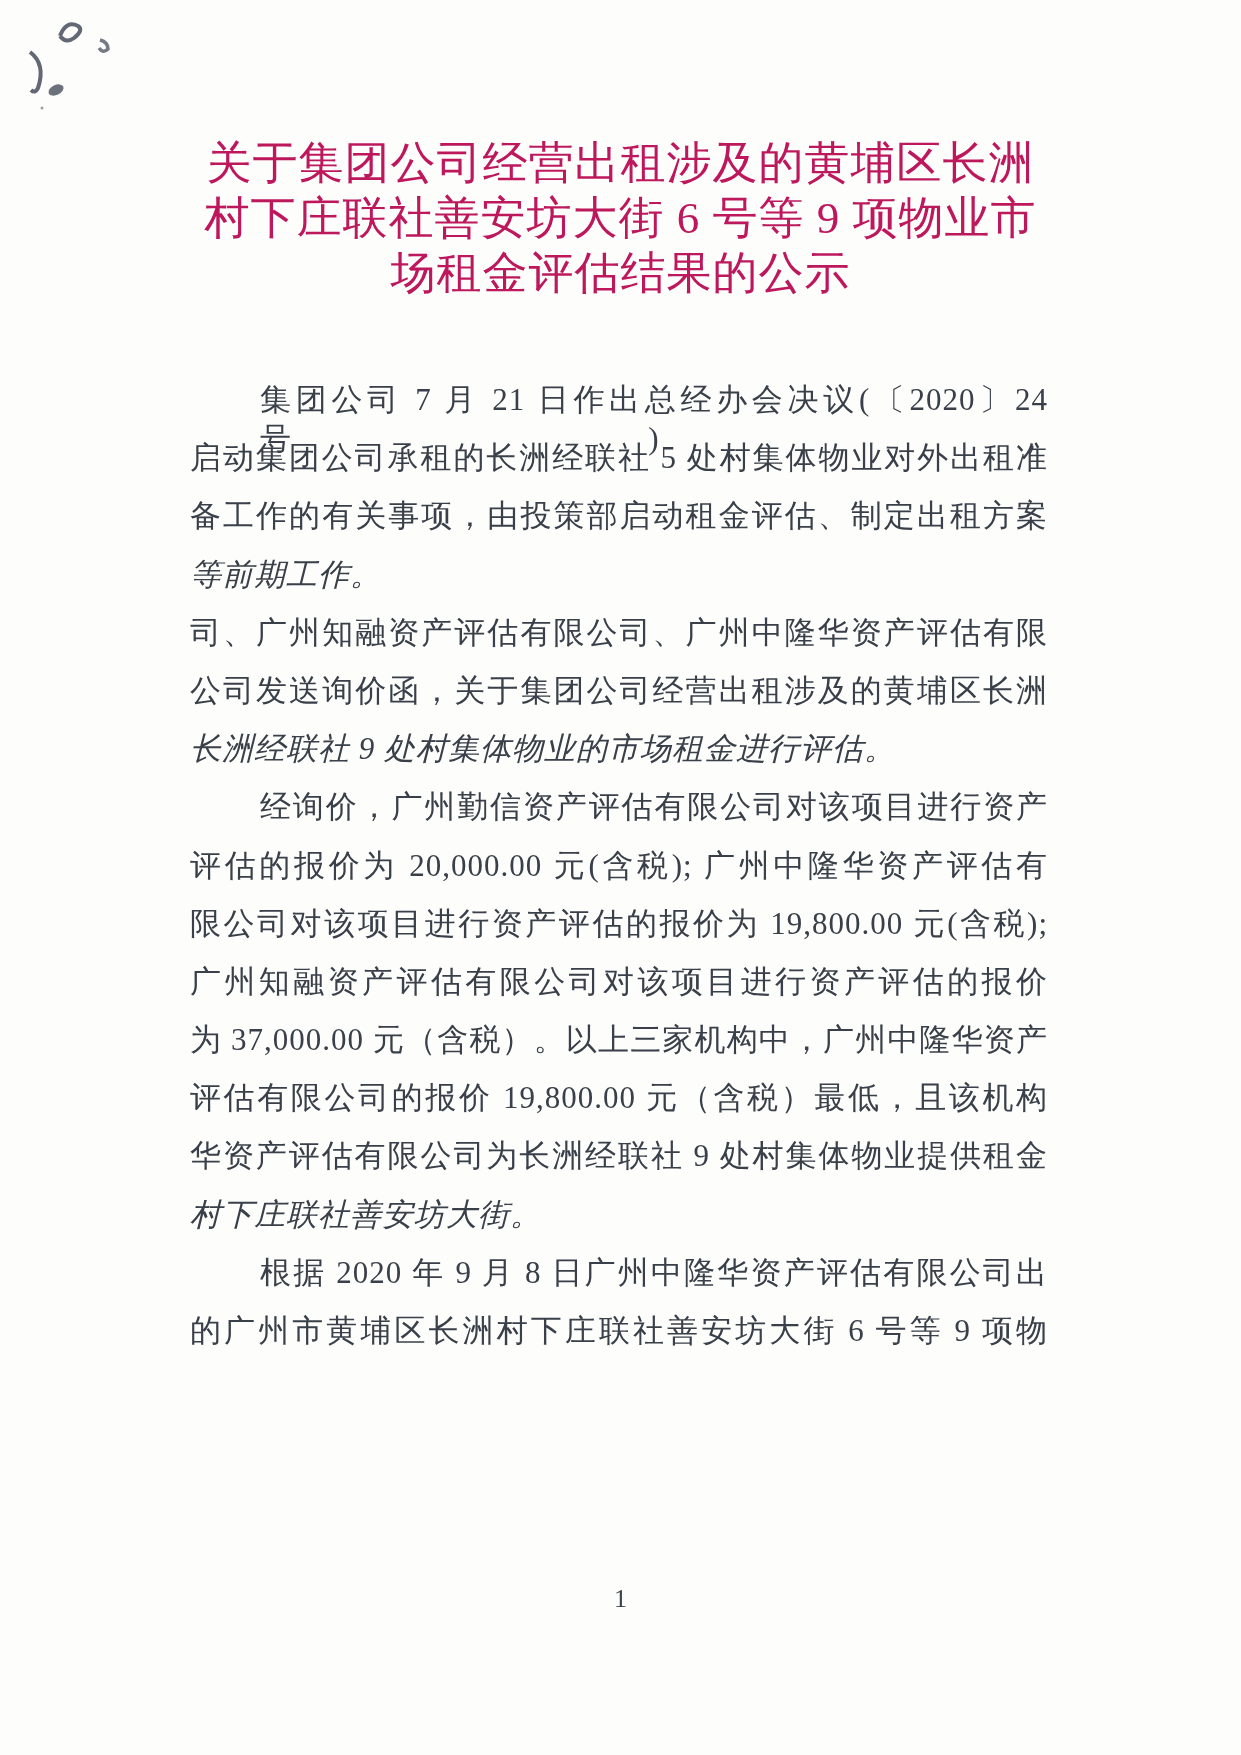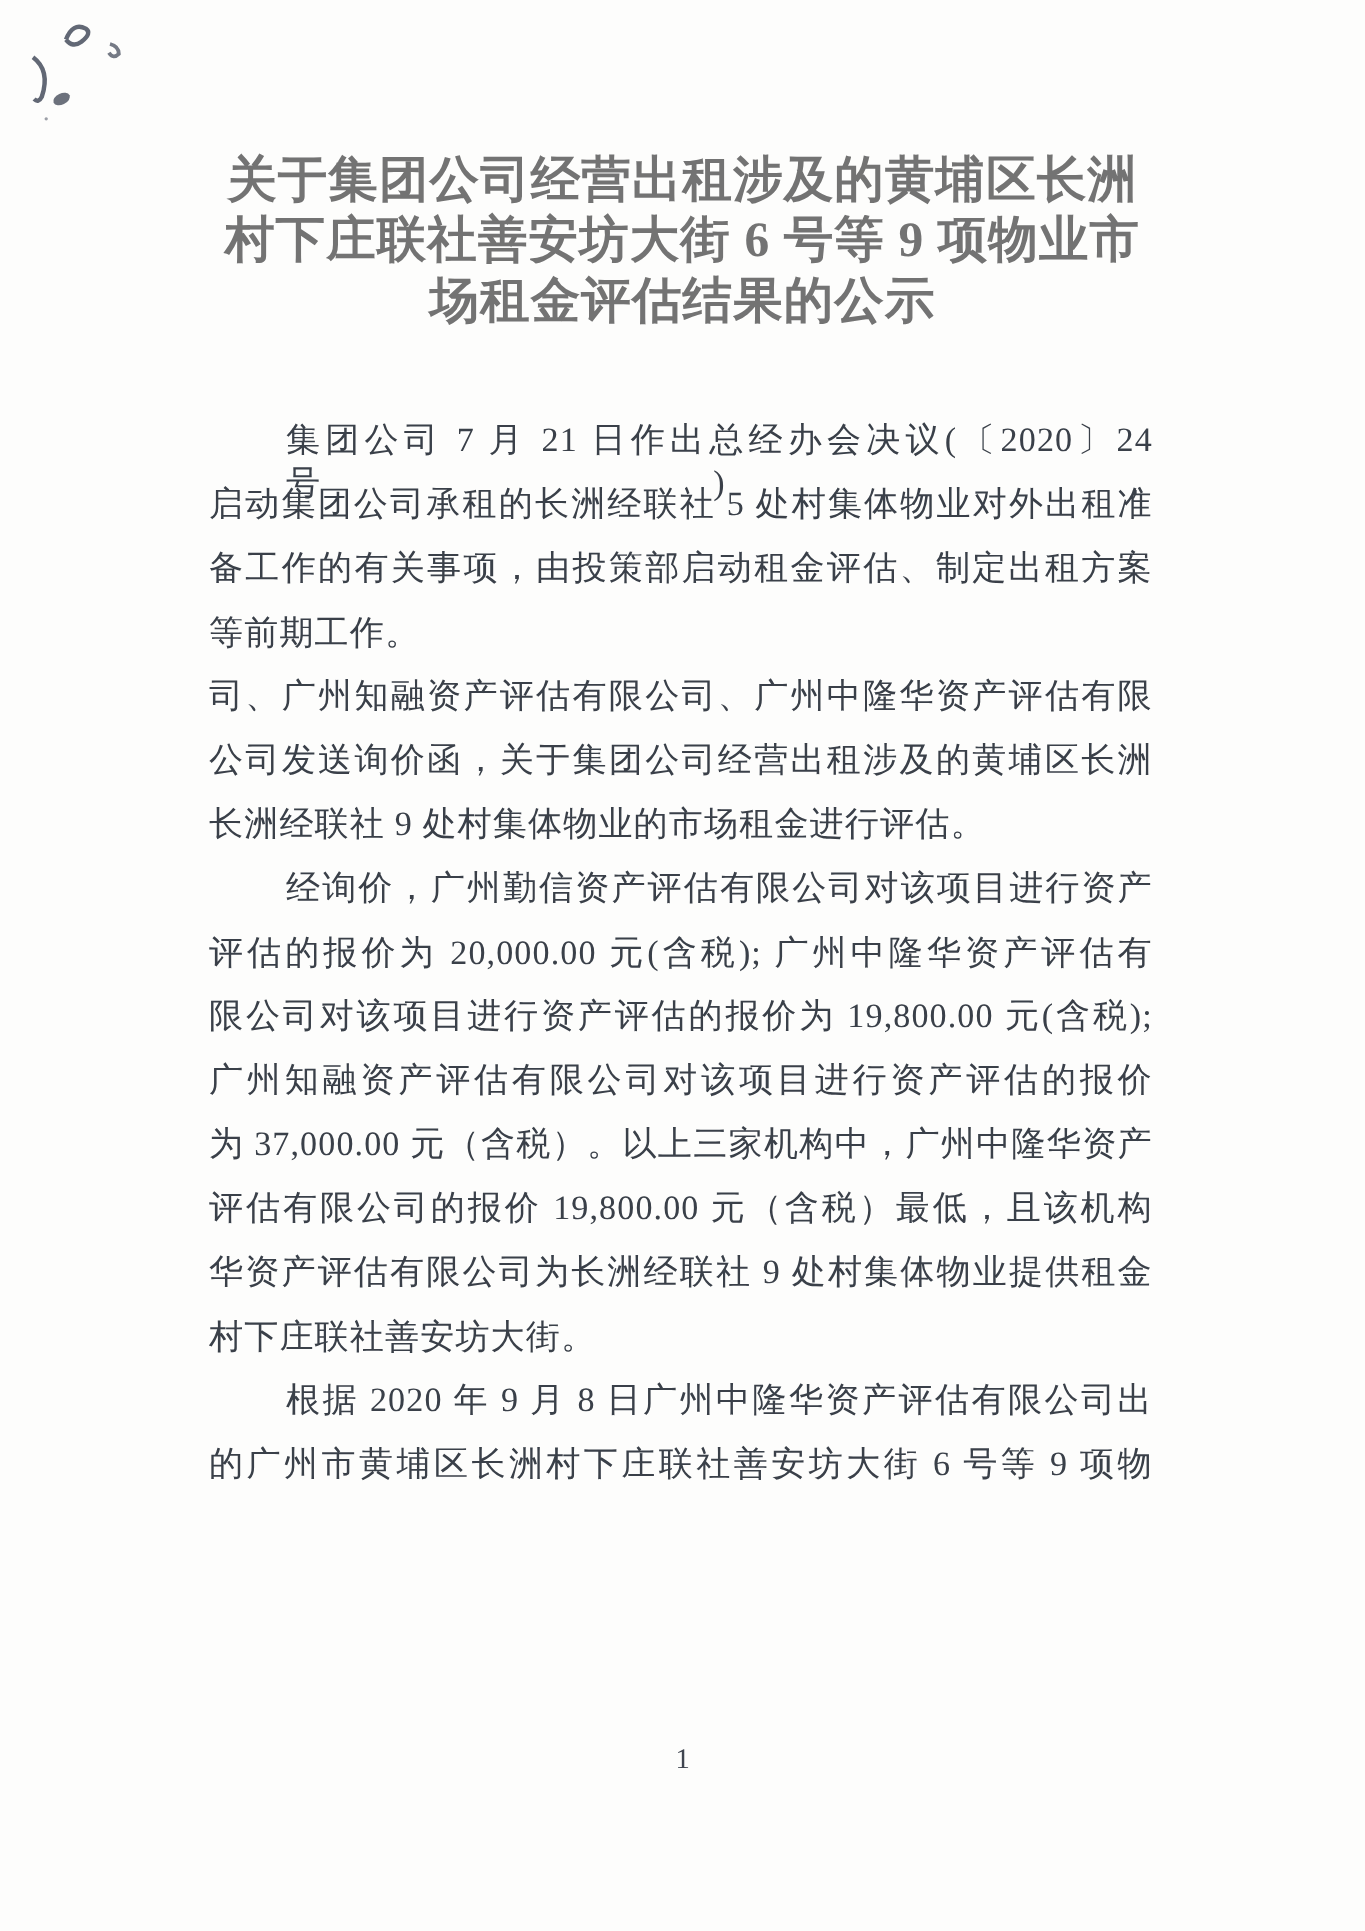--- a/index.html
+++ b/index.html
@@ -11,46 +11,46 @@
     overflow: hidden;
     font-family: "Liberation Serif", "DejaVu Serif", serif;
   }
   .smudges { position: absolute; left: 8px; top: 8px; }
   .doc-title {
     position: absolute;
     top: 136px;
     left: 0;
     width: 100%;
     text-align: center;
-    font-weight: 700;
+    font-weight: 400;
     font-size: 45px;
     line-height: 55px;
     letter-spacing: 1px;
-    color: #737373;
+    color: #be185d;
   }
   .doc-body {
     position: absolute;
     top: 380px;
     left: 190px;
     width: 858px;
     font-size: 31px;
     line-height: 39px;
     letter-spacing: 1px;
     color: #3a4049;
   }
   .para { margin: 0; }
   .ln {
     height: 58.2px;
     text-align: justify;
     text-align-last: justify;
     text-justify: inter-character;
     overflow: visible;
   }
   .ln.ind { padding-left: 70px; }
-  .ln.end { text-align: center; text-align-last: left; }
+  .ln.end { text-align: center; text-align-last: left; font-style: italic; }
   .page-number {
     position: absolute;
     top: 1584px;
     left: 0;
     width: 100%;
     text-align: center;
     font-size: 26px;
     color: #3f454f;
   }
 </style>

